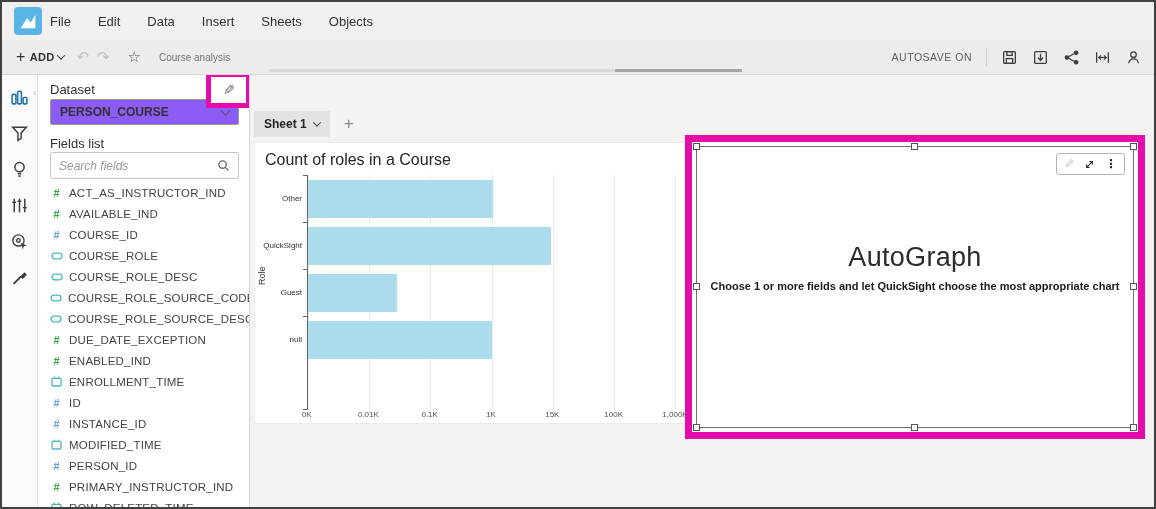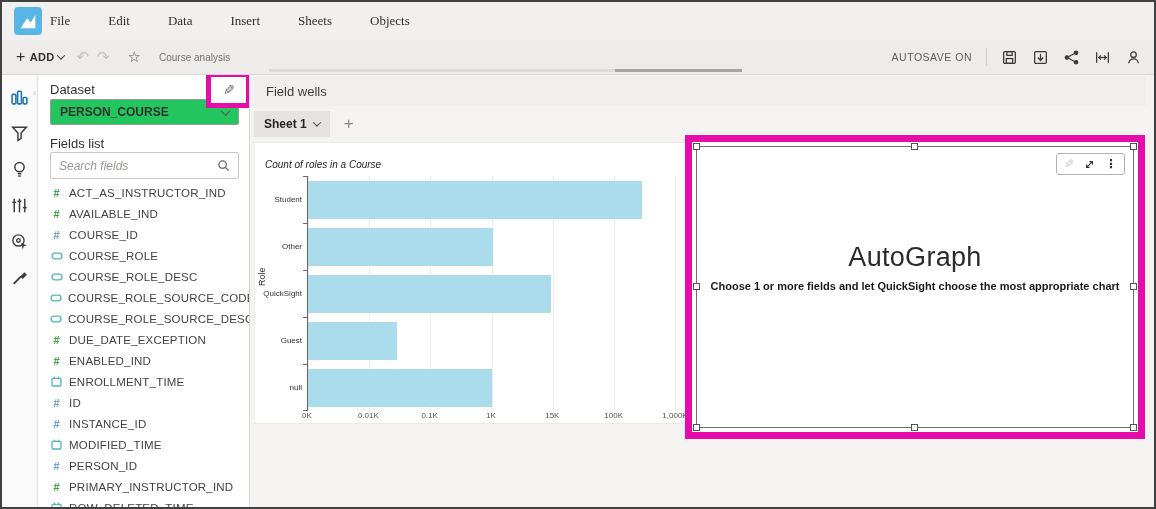--- a/index.html
+++ b/index.html
@@ -5,21 +5,21 @@
   * { margin:0; padding:0; box-sizing:border-box; }
   body { background:#888; font-family:"Liberation Sans", sans-serif; }
   .screen { position:relative; width:1156px; height:509px; overflow:hidden;
             border:2px solid #414141; background:#f4f3f1; }
 
   
   .menubar { position:absolute; left:0; top:0; right:0; height:38px; background:#f1f0ee;
              display:flex; align-items:center; }
   .logo { position:absolute; left:12px; top:5px; width:28px; height:28px; border-radius:4px;
           background:#5ab5e7; display:flex; align-items:center; justify-content:center; }
-  .menu-items { display:flex; gap:38px; padding-left:48px;font-family:Liberation Serif, serif; }
+  .menu-items { display:flex; gap:27px; padding-left:48px; }
   .menu-item { font-size:13px; color:#33312f; cursor:default; }
 
   
   .toolbar { position:absolute; left:0; top:38px; right:0; height:35px; background:#edecea;
              border-bottom:1px solid #d8d6d3; display:flex; align-items:center; }
   .tb-left { display:flex; align-items:center; gap:12px; padding-left:14px; }
   .add-btn { display:flex; align-items:center; gap:4px; font-size:11px; font-weight:bold;
              color:#33312f; letter-spacing:.3px; }
   .plus { font-size:16px; font-weight:normal; line-height:1; }
   .chev { width:6px; height:6px; border-right:1.4px solid currentColor; border-bottom:1.4px solid currentColor;
@@ -43,21 +43,21 @@
   .collapse-chevron { position:absolute; left:31px; top:84px; color:#c5c3c0; font-size:11px; }
 
   
   .dataset-panel { position:absolute; left:36px; top:73px; bottom:0; width:212px; background:#fff;
                    border-right:1px solid #d8d6d3; overflow:hidden; }
   .dp-header { position:absolute; left:12px; top:7px; font-size:13px; color:#33312f; }
   .pencil-highlight { position:absolute; left:168px; top:-3px; width:45px; height:36px;
                       border:5px solid #e50cab; background:#fff; display:flex; align-items:center;
                       justify-content:center; z-index:30; }
   .pencil-glyph { font-size:14px; color:#6b6965; transform:scaleX(-1); }
-  .dataset-select { position:absolute; left:12px; top:24px; width:189px; height:26px; background:#22c55e;
+  .dataset-select { position:absolute; left:12px; top:24px; width:189px; height:26px; background:#8b5cf6;
                     border:1px solid #9c9a97; border-radius:2px; display:flex; align-items:center;
                     padding:0 9px; font-size:12px; font-weight:bold; color:#33312f;text-align:center; }
   .dataset-select .chev { margin-left:auto; width:7px; height:7px; color:#55534f; }
   .fields-title { position:absolute; left:12px; top:61px; font-size:13px; color:#33312f; }
   .search-box { position:absolute; left:12px; top:77px; width:189px; height:27px; background:#fff;
                 border:1px solid #c9c7c4; border-radius:2px; display:flex; align-items:center; padding:0 8px; }
   .search-box .ph { font-size:12px; font-style:italic; color:#9a9894; flex:1; }
   .fields-list { position:absolute; left:0; top:107px; right:0; bottom:0; overflow:hidden; }
   .field-row { display:flex; align-items:center; height:21px; padding-left:12px; gap:6px; }
   .field-row .fi { width:13px; display:flex; justify-content:center; font-size:11px; font-weight:bold; }
@@ -70,21 +70,21 @@
                  display:flex; align-items:center; padding-left:12px; font-size:13px; color:#3f3d3a; }
   .sheet-tabs { position:absolute; left:4px; top:36px; display:flex; align-items:center; }
   .sheet-tab { background:#e5e3e0; padding:6px 10px; display:flex; align-items:center; gap:7px;
                font-size:12px; font-weight:bold; color:#262522; }
   .sheet-tab .chev { width:6px; height:6px; color:#454340; }
   .add-sheet { font-size:17px; color:#8a8885; margin-left:14px; }
 
   
   .chart-card { position:absolute; left:4px; top:67px; width:432px; height:282px; background:#fff;
                 border:1px solid #eceae7; }
-  .chart-title { padding:16px 10px 0 10px; font-size:10px; color:#262522;font-style:italic; }
+  .chart-title { padding:8px 10px 0 10px; font-size:16px; color:#262522; }
   .chart-wrap { position:relative; margin-top:6px; }
   .ylabel { position:absolute; left:2px; top:110px; transform:rotate(-90deg); transform-origin:left top;
             font-size:9px; color:#33312f; }
   .chart-body { position:relative; margin-left:52px; width:368px; height:235px; border-left:1px solid #666; }
   .gridline { position:absolute; top:0; bottom:0; width:1px; background:#ececea; }
   .bar-row { position:relative; height:47px; display:flex; align-items:center; }
   .bar-row::before { content:''; position:absolute; left:-5px; top:0; width:5px; height:1px; background:#666; }
   .chart-body::after { content:''; position:absolute; left:-5px; bottom:0; width:5px; height:1px; background:#666; }
   .bar-cat { position:absolute; left:-50px; width:44px; text-align:right; font-size:8px; color:#33312f; }
   .bar { height:38px; }
@@ -348,23 +348,20 @@
               <line x1="3.4" y1="0.6" x2="3.4" y2="2.4" stroke="#4db6bc" stroke-width="1.3"></line>
               <line x1="7.6" y1="0.6" x2="7.6" y2="2.4" stroke="#4db6bc" stroke-width="1.3"></line>
             </svg>
           </span>
           <span class="field-label">ROW_DELETED_TIME</span>
         </div>
       </div>
   </div>
 
   <div class="canvas">
-    <div class="field-wells">
-      <span>Field wells</span>
-    </div>
 
     <div class="sheet-tabs">
       <div class="sheet-tab">
         <span>Sheet 1</span>
         <span class="chev"></span>
       </div>
       <span class="add-sheet">+</span>
     </div>
 
     <div class="chart-card">
@@ -375,24 +372,20 @@
           <div id="gridlines">
               <div class="gridline" style="left: 0%;"></div>
               <div class="gridline" style="left: 16.6667%;"></div>
               <div class="gridline" style="left: 33.3333%;"></div>
               <div class="gridline" style="left: 50%;"></div>
               <div class="gridline" style="left: 66.6667%;"></div>
               <div class="gridline" style="left: 83.3333%;"></div>
               <div class="gridline" style="left: 100%;"></div>
             </div>
           <div id="bar-rows">
-              <div class="bar-row">
-                <span class="bar-cat">Student</span>
-                <div class="bar" style="width: 91.04%; background: rgb(170, 220, 236);"></div>
-              </div>
               <div class="bar-row">
                 <span class="bar-cat">Other</span>
                 <div class="bar" style="width: 50.3532%; background: rgb(170, 220, 236);"></div>
               </div>
               <div class="bar-row">
                 <span class="bar-cat">QuickSight</span>
                 <div class="bar" style="width: 66.2954%; background: rgb(170, 220, 236);"></div>
               </div>
               <div class="bar-row">
                 <span class="bar-cat">Guest</span>

